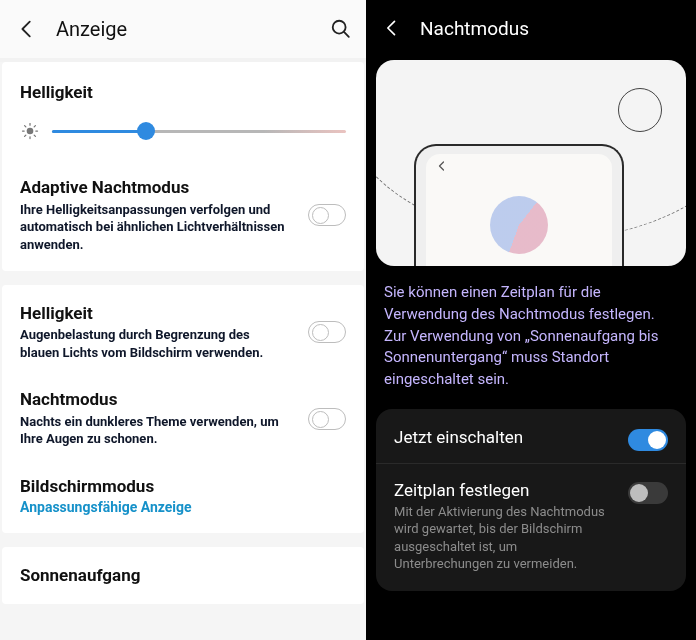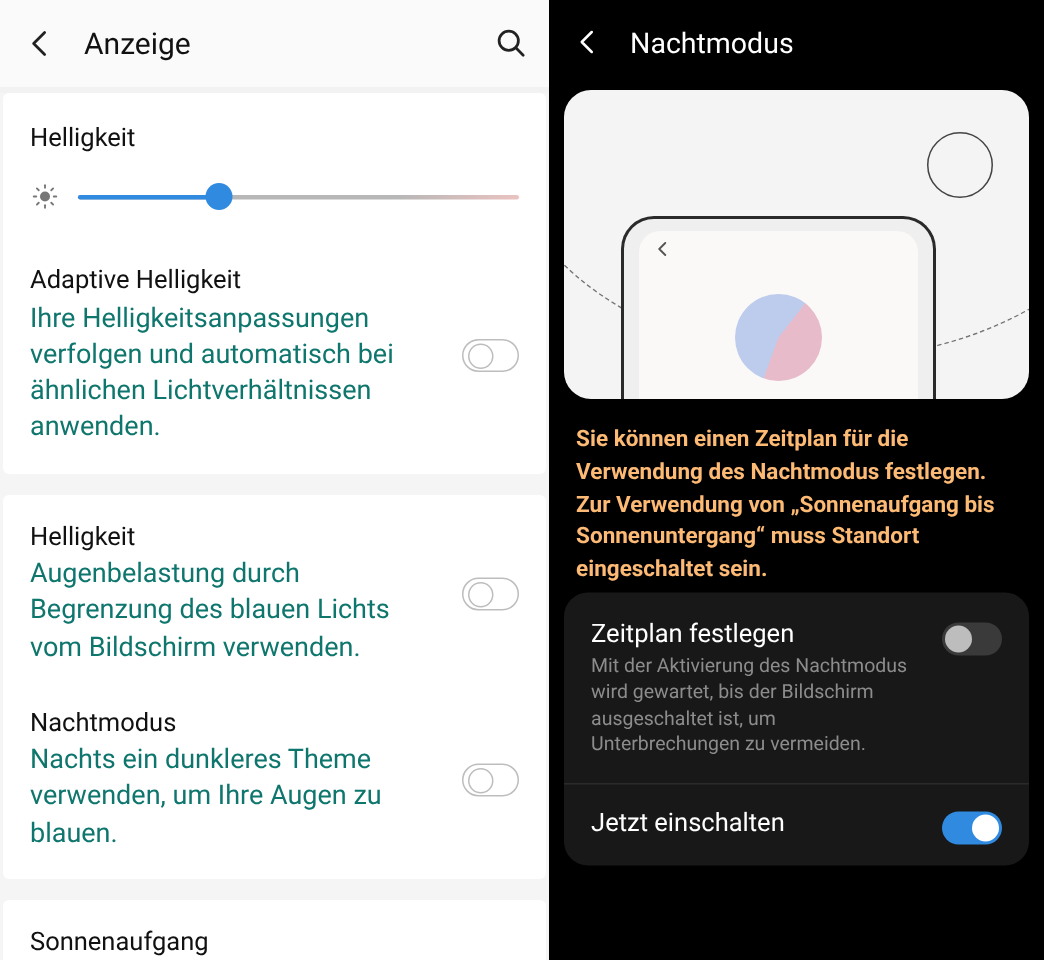--- a/index.html
+++ b/index.html
@@ -19,26 +19,26 @@
   .l-back { width: 22px; height: 22px; margin-right: 18px; }
   .l-title { font-size: 20px; color: #111; flex: 1; }
   .l-search { width: 22px; height: 22px; }
 
   
   .l-scroll { height: calc(640px - 58px); overflow-y: auto; }
   .l-scroll::-webkit-scrollbar { width: 4px; }
   .l-scroll::-webkit-scrollbar-thumb { background: #ccc; border-radius: 2px; }
   .scroll-pad { height: 4px; background: #f2f2f2; }
 
-  .card { background: #fff; border-radius: 4px; margin: 0 2px 14px 2px; padding: 4px 0; }
+  .card { background: #fff; border-radius: 4px; margin: 0 2px 14px 2px; padding: 4px 0; font-weight: bold; }
   .card.last { margin-bottom: 0; }
 
   .row { padding: 14px 18px 14px 18px; position: relative; }
   .row-title { font-size: 17px; color: #111; line-height: 1.25; }
-  .row-sub   { font-size: 18px; color: #0f766e; line-height: 1.35; margin-top: 2px; padding-right: 56px; }
+  .row-sub   { font-size: 13px; color: #0f172a; line-height: 1.35; margin-top: 2px; padding-right: 56px; }
   .row-val   { font-size: 14px; color: #1691c9; margin-top: 2px; }
 
   
   .bright { padding: 16px 18px 22px 18px; }
   .bright .row-title { margin-bottom: 18px; }
   .bright-track { display: flex; align-items: center; gap: 12px; }
   .bright-icon { width: 20px; height: 20px; flex-shrink: 0; }
   .slider { flex: 1; position: relative; height: 16px; }
   .slider-base { position: absolute; top: 7px; left: 0; right: 0; height: 3px; border-radius: 2px;
     background: linear-gradient(to right, #b7b7b7 0%, #b7b7b7 72%, #eac3c0 100%); }
@@ -67,21 +67,21 @@
   .phone { position: absolute; left: 38px; bottom: -6px; width: 210px; height: 128px;
     border: 2px solid #2a2a2a; border-bottom: none; border-radius: 22px 22px 0 0; background: #efefef; }
   .phone-bar { position: absolute; top: 8px; left: 10px; right: 10px; height: 24px;
     background: #faf9f7; border-radius: 14px 14px 0 0; display:flex; align-items:center; padding:0 10px;}
   .phone-bar svg { width: 12px; height: 12px; }
   .phone-body { position: absolute; top: 32px; left: 10px; right: 10px; bottom: 0;
     background: #faf9f7; display:flex; align-items:center; justify-content:center; }
   .orb { width: 58px; height: 58px; border-radius: 50%;
     background: conic-gradient(from 200deg, #b6c7ec 0 55%, #e5b4c5 55% 100%); opacity:.9;}
 
-  .r-desc { padding: 16px 18px 4px 18px; font-size: 15px; line-height: 1.45; color: #fdba74; font-weight: bold; }
+  .r-desc { padding: 16px 18px 18px 18px; font-size: 15px; line-height: 1.45; color: #c4b5fd; }
 
   .r-card { background: #181818; border-radius: 16px; margin: 0 10px; padding: 2px 0; }
   .r-row { padding: 16px 18px; position: relative; }
   .r-row + .r-row { border-top: 1px solid #2a2a2a; }
   .r-row-title { font-size: 17px; color: #fff; }
   .r-row-sub { font-size: 13px; color: #8c8c8c; line-height: 1.35; margin-top: 3px; padding-right: 50px;}
 
   .r-toggle { position: absolute; right: 18px; top: 18px; width: 40px; height: 22px; border-radius: 11px; }
   .r-toggle.on  { background: #2f8ae0; }
   .r-toggle.on::after  { content: ""; position: absolute; top: 2px; right: 2px; width: 18px; height: 18px;
@@ -133,36 +133,40 @@
             </svg>
           </span>
           <div class="slider">
             <div class="slider-base"></div>
             <div class="slider-fill"></div>
             <div class="slider-thumb"></div>
           </div>
         </div>
       </div>
       <div class="row">
-        <div class="row-title">Adaptive Helligkeit</div>
+        <div class="row-title">Adaptive Nachtmodus</div>
         <div class="row-sub">Ihre Helligkeitsanpassungen verfolgen und automatisch bei ähnlichen Lichtverhältnissen anwenden.</div>
         <div class="toggle"></div>
       </div>
     </div>
 
     <div class="card">
       <div class="row">
         <div class="row-title">Helligkeit</div>
         <div class="row-sub">Augenbelastung durch Begrenzung des blauen Lichts vom Bildschirm verwenden.</div>
         <div class="toggle"></div>
       </div>
       <div class="row">
         <div class="row-title">Nachtmodus</div>
-        <div class="row-sub">Nachts ein dunkleres Theme verwenden, um Ihre Augen zu blauen.</div>
+        <div class="row-sub">Nachts ein dunkleres Theme verwenden, um Ihre Augen zu schonen.</div>
         <div class="toggle"></div>
+      </div>
+      <div class="row">
+        <div class="row-title">Bildschirmmodus</div>
+        <div class="row-val">Anpassungsfähige Anzeige</div>
       </div>
     </div>
 
     <div class="card last">
       <div class="row">
         <div class="row-title">Sonnenaufgang</div>
       </div>
 
     </div>
 
@@ -192,23 +196,23 @@
       <div class="phone-body">
           <div class="orb"></div>
         </div>
     </div>
   </div>
 
   <div class="r-desc">Sie können einen Zeitplan für die Verwendung des Nachtmodus festlegen. Zur Verwendung von „Sonnenaufgang bis Sonnenuntergang“ muss Standort eingeschaltet sein.</div>
 
   <div class="r-card">
     <div class="r-row">
+      <div class="r-row-title">Jetzt einschalten</div>
+      <div class="r-toggle on"></div>
+    </div>
+    <div class="r-row">
       <div class="r-row-title">Zeitplan festlegen</div>
       <div class="r-row-sub">Mit der Aktivierung des Nachtmodus wird gewartet, bis der Bildschirm ausgeschaltet ist, um Unterbrechungen zu vermeiden.</div>
       <div class="r-toggle off"></div>
     </div>
-    <div class="r-row">
-      <div class="r-row-title">Jetzt einschalten</div>
-      <div class="r-toggle on"></div>
-    </div>
   </div>
 
 </div>
 
 </body></html>

